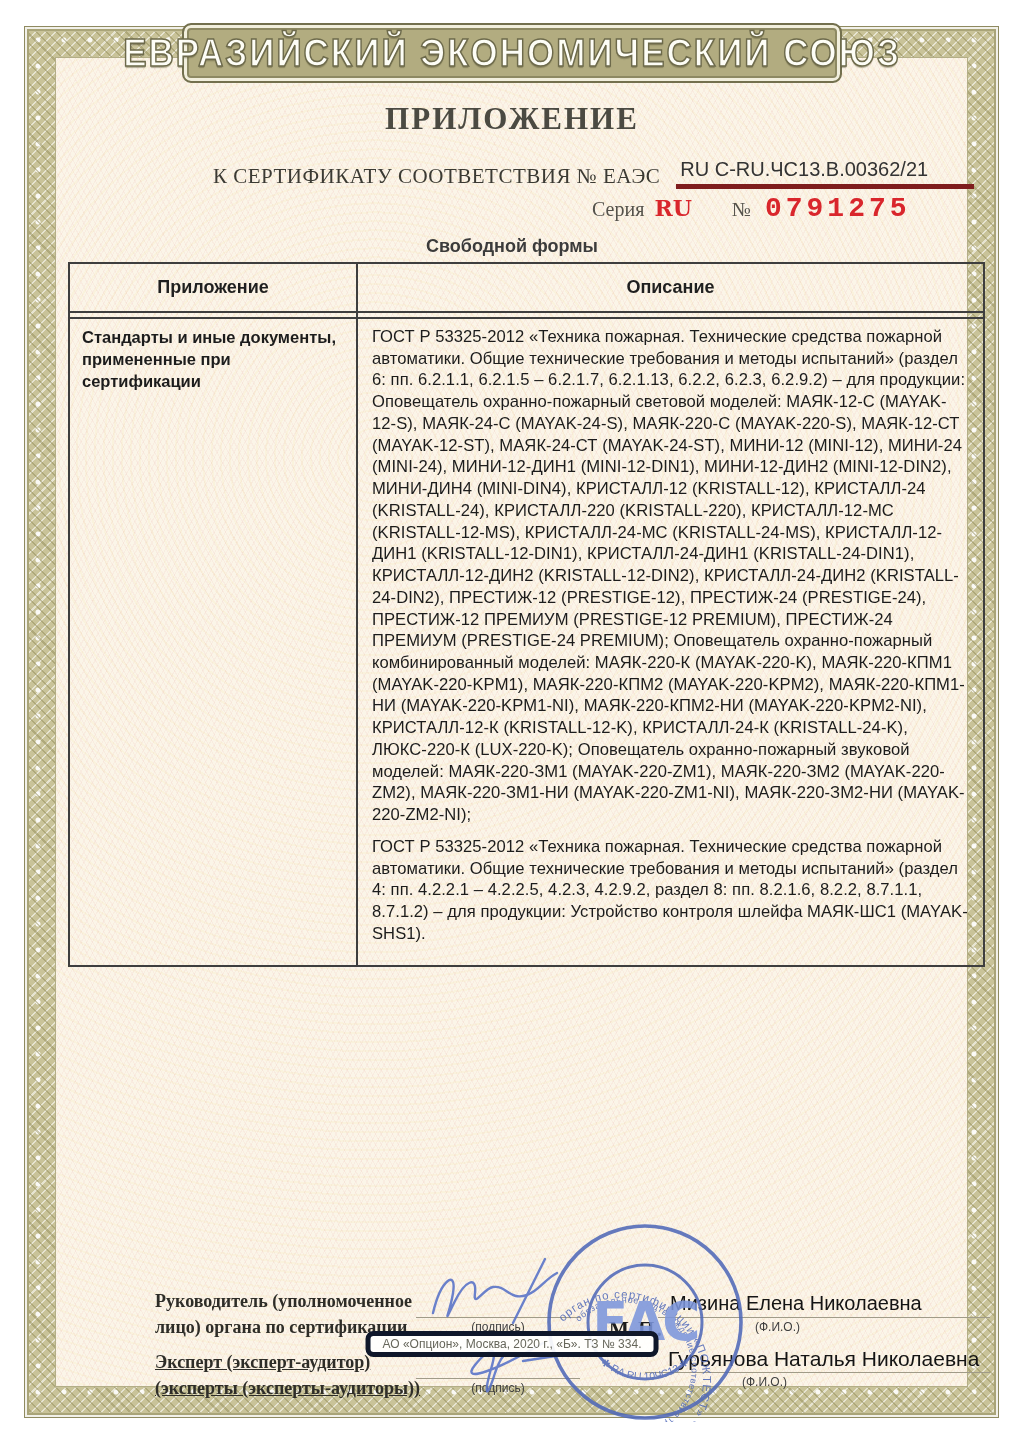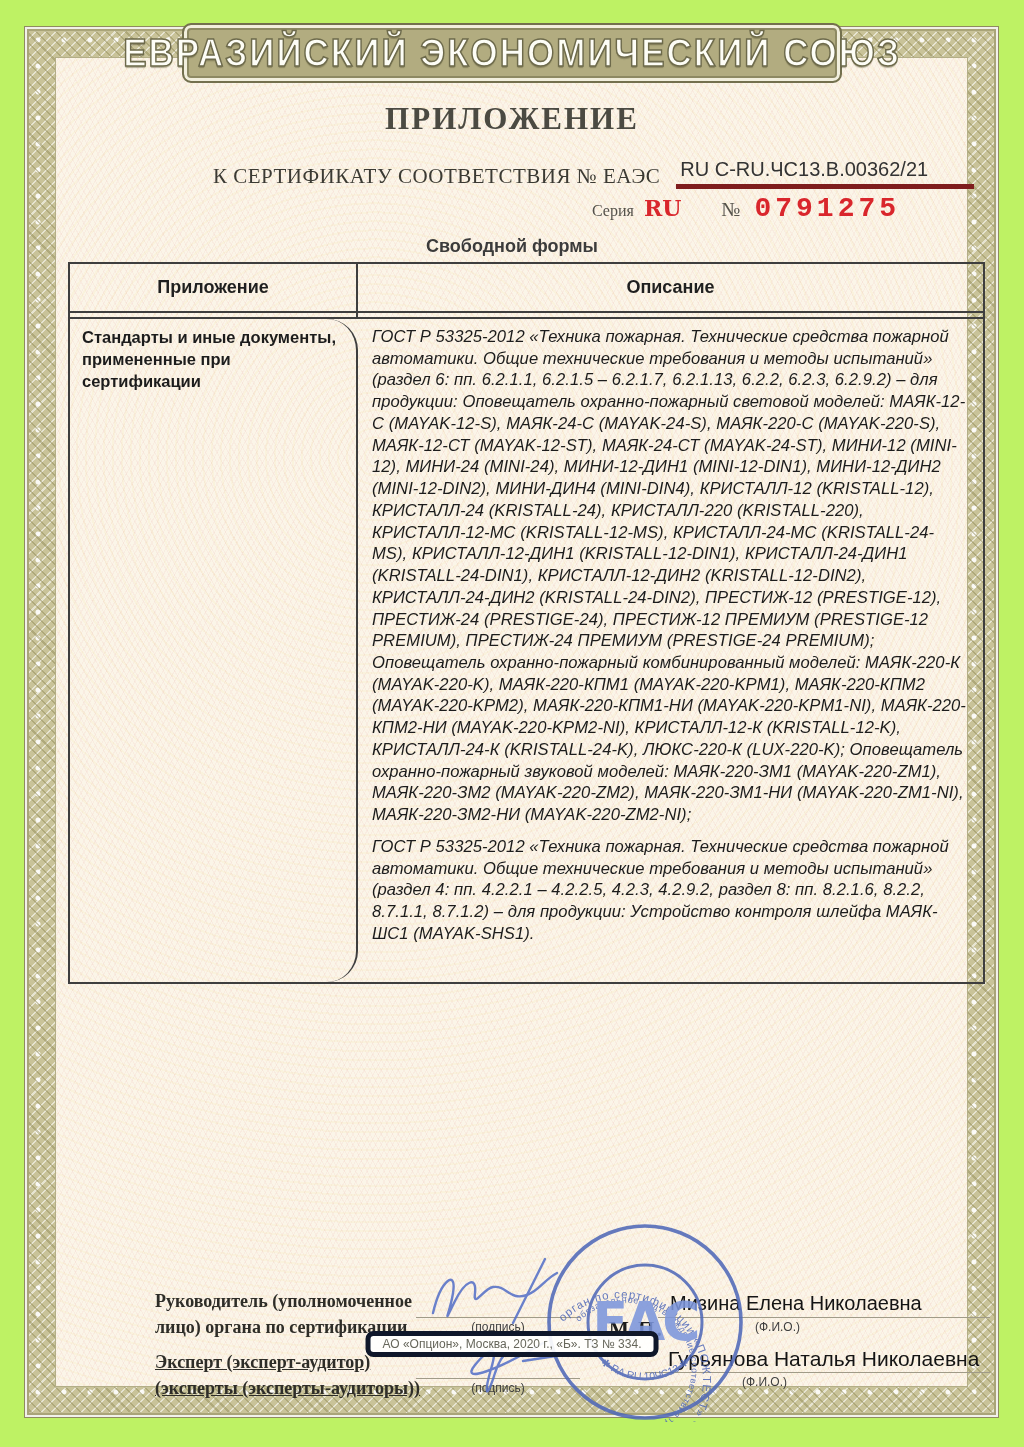--- a/index.html
+++ b/index.html
@@ -1,19 +1,19 @@
 <!DOCTYPE html>
 <html><head>
 <meta charset="utf-8">
 <style>
   * { margin:0; padding:0; box-sizing:border-box; }
   html,body { background:#e8e8e8; }
   .page {
     position:relative; width:1024px; height:1447px; margin:0 auto;
-    background:#bef264; overflow:hidden;
+    background:#ffffff; overflow:hidden;
     font-family:"Liberation Sans", sans-serif; color:#222;
   }
   
   .border-frame {
     position:absolute; left:24px; top:26px; right:25px; bottom:29px;
     background:
       repeating-linear-gradient(45deg, rgba(130,124,70,.38) 0 1.5px, rgba(0,0,0,0) 1.5px 7px),
       repeating-linear-gradient(-45deg, rgba(255,255,255,.55) 0 1.5px, rgba(0,0,0,0) 1.5px 7px),
       radial-gradient(circle, rgba(255,255,255,.9) 2px, rgba(255,255,255,0) 3px),
       #c9c399;
@@ -50,38 +50,38 @@
     font-family:"Liberation Serif", serif; font-weight:bold; font-size:31px;
     letter-spacing:2px; color:#4b4a42; z-index:3;
   }
   .cert-row { position:absolute; top:158px; left:213px; z-index:3; white-space:nowrap; }
   .cert-label { font-family:"Liberation Serif", serif; font-size:21px; color:#3b3a33; letter-spacing:.5px; }
   .cert-number {
     display:inline-block; margin-left:16px; font-size:20px; color:#333;
     min-width:298px; padding:0 4px 3px 4px; border-bottom:5px solid #7f1d1d; vertical-align:bottom;
   }
   .series-row { position:absolute; top:193px; left:592px; z-index:3; white-space:nowrap; display:flex; align-items:baseline; }
-  .series-label { font-family:"Liberation Serif", serif; font-size:16px; color:#54524b; }
+  .series-label { font-family:"Liberation Serif", serif; font-size:20px; color:#54524b; }
   .series-value { font-family:"DejaVu Serif", serif; font-weight:bold; font-size:22px; color:#d9262c; margin-left:10px; }
   .number-sign { font-family:"Liberation Serif", serif; font-size:20px; color:#54524b; margin-left:40px; }
   .blank-number { font-family:Liberation Mono, monospace; font-weight:bold; font-size:28px; color:#d9262c; letter-spacing:4px; margin-left:14px; }
   .form-type {
     position:absolute; top:236px; left:0; width:100%; text-align:center;
     font-weight:bold; font-size:18px; color:#3b3b3b; z-index:3;
   }
   
   .doc-table { position:absolute; left:68px; top:262px; width:917px; border:2px solid #3e3e3e; z-index:3; }
   .t-row { display:grid; grid-template-columns:288px 1fr; }
   .t-head .cell { padding:13px 8px; text-align:center; font-weight:bold; font-size:18px; color:#1f1f1f; }
   .t-head { border-bottom:2px solid #3e3e3e; }
   .t-sep { height:6px; border-bottom:2px solid #3e3e3e; }
   .cell-l { border-right:2px solid #3e3e3e; }
   .t-body { min-height:586px; }
-  .body-left { padding:8px 12px; font-weight:bold; font-size:16.5px; line-height:1.32; color:#1c1c1c;border-radius:31px; }
-  .body-right { padding:7px 14px 27px 14px; font-size:16.6px; line-height:1.31; color:#1c1c1c; letter-spacing:.05px;font-style:italic; }
+  .body-left { padding:8px 12px; font-weight:bold; font-size:16.5px; line-height:1.32; color:#1c1c1c; }
+  .body-right { padding:7px 14px 10px 14px; font-size:16.6px; line-height:1.31; color:#1c1c1c; letter-spacing:.05px; }
   .body-right p { margin:0 0 10px 0; }
   
   .sig-label { position:absolute; width:330px; font-family:"Liberation Serif", serif; font-weight:600; font-size:18px; line-height:1.45; color:#2e2d28; z-index:3; }
   .sig-label-1 { left:155px; top:1288px; }
   .sig-label-2 { left:155px; top:1349px;text-decoration:underline; }
   .rule { position:absolute; border-top:1px solid #a09b88; z-index:3; }
   .sig-line-1 { left:416px; top:1317px; width:164px; }
   .sig-line-2 { left:416px; top:1378px; width:164px; }
   .fio-line-1 { left:658px; top:1317px; width:332px; }
   .fio-line-2 { left:645px; top:1372px; width:345px; }

